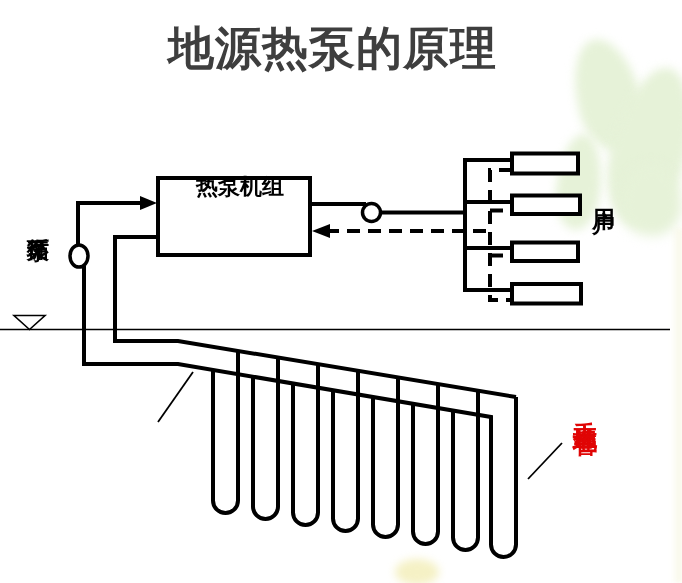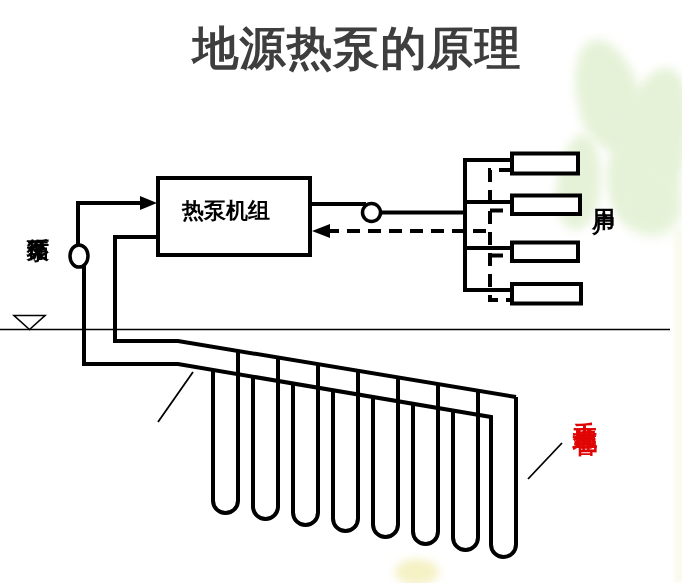--- a/index.html
+++ b/index.html
@@ -16,27 +16,27 @@
   #right-strip{position:absolute;right:0;top:228px;bottom:0;width:11px;
     background:linear-gradient(to left,rgba(247,247,226,0.95),rgba(247,247,226,0));filter:blur(2px);}
   #bottom-glow{position:absolute;left:395px;top:559px;width:44px;height:26px;border-radius:50%;
     background:rgba(238,231,158,0.6);filter:blur(4px);}
   
   #pipe-svg{position:absolute;left:0;top:0;}
   
   .cn{font-family:"Liberation Serif",serif;color:#000;position:absolute;}
   .vtext{writing-mode:vertical-rl;text-orientation:upright;}
   #page-title{
-    position:absolute;left:168px;top:18px;width:378px;text-align:center;
+    position:absolute;left:168px;top:18px;width:378px;text-align:left;
     font-family:"Liberation Sans",sans-serif;font-size:46px;font-weight:600;
     letter-spacing:1px;color:#3e3e3e;white-space:nowrap;
   }
   #heat-pump-label{
-    left:158px;top:178px;width:152px;height:77px;display:flex;
-    align-items:center;justify-content:center;font-size:22px;font-weight:600;
+    left:172px;top:178px;width:152px;height:77px;display:flex;
+    align-items:flex-start;justify-content:center;font-size:22px;font-weight:600;
   }
   #heat-pump-label span{transform:translate(-8px,-6px);}
   #circulation-pump-label{left:23px;top:220px;font-size:22px;font-weight:700;letter-spacing:2px;}
   #users-label{left:588px;top:190px;font-size:23px;font-weight:700;letter-spacing:2px;}
   #loop-header-label{left:53px;top:409px;font-size:22px;font-weight:700;color:#e00505;white-space:nowrap;}
   #vertical-pipe-label{left:569px;top:402px;font-size:24px;font-weight:700;color:#e00505;letter-spacing:3px;}
 </style>
 </head>
 <body>
 

